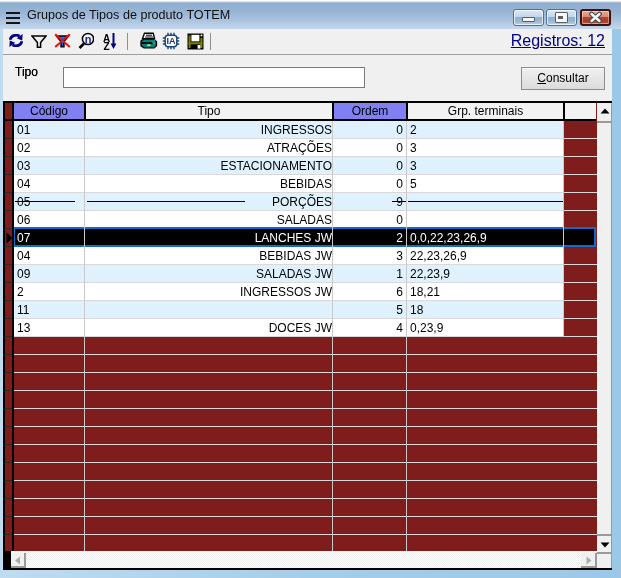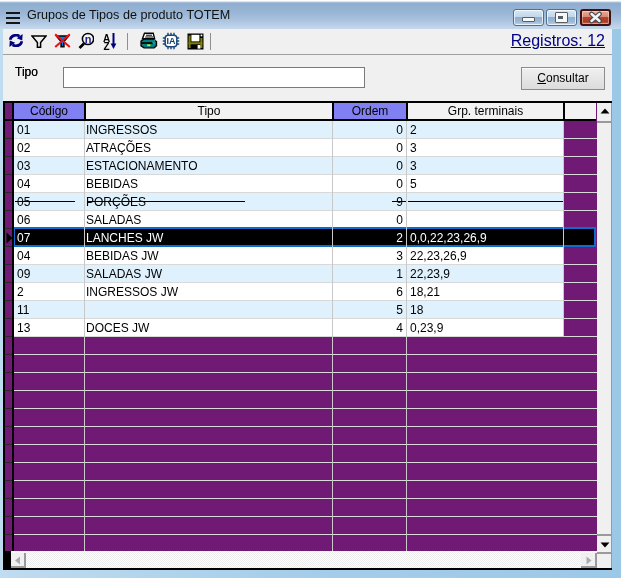--- a/index.html
+++ b/index.html
@@ -36,37 +36,37 @@
   
   #panel{left:3px;top:55px;width:609px;height:46px;background:#F0F0F0;}
   #tipolabel{left:12px;top:10px;font-size:12px;color:#000;text-shadow:0 0 0.6px #202020;}
   #tipoinput{left:60px;top:12px;width:302px;height:21px;background:#FFF;
     border:1px solid #7A7A7A;box-sizing:border-box;}
   #consultar{left:518px;top:12px;width:84px;height:23px;
     background:linear-gradient(180deg,#F0F0F0 0%,#E4E4E4 60%,#DCDCDC 100%);
     border:1px solid #8C8C8C;box-sizing:border-box;text-align:center;
     font-size:12px;line-height:21px;color:#000;box-shadow:inset 0 1px 0 #FAFAFA;}
   
-  #grid{left:3px;top:101px;width:609px;height:469px;background:#701a75;}
+  #grid{left:3px;top:101px;width:609px;height:469px;background:#7f1d1d;}
   .blk{background:#000;}
   #gtop{left:0;top:0;width:609px;height:2px;}
   #gleft{left:0;top:0;width:2px;height:469px;}
   #gbottom{left:0;top:467px;width:609px;height:2px;}
   #indline{left:9px;top:2px;width:2px;height:448px;}
   
   .hd{top:2px;height:16px;font-size:12px;line-height:17px;text-align:center;color:#000;}
   .hdline{top:2px;width:2px;height:16px;background:#000;}
   #hdrbottom{left:1px;top:18px;width:592px;height:2px;background:#000;}
   .purple{background:#8080F2;}
   .hgray{background:#F2F2F2;}
   
   .row{position:absolute;left:11px;width:549px;height:18px;font-size:12px;color:#000;}
   .cell{position:absolute;top:0;height:18px;line-height:18px;white-space:nowrap;}
   .c1{left:3px;width:66px;}
-  .c2{left:72px;width:246px;}
+  .c2{left:72px;width:246px;text-align:right;}
   .c3{left:320px;width:69px;text-align:right;}
   .c4{left:396px;width:152px;}
   .rblue{background:#DFF1FC;}
   .rwhite{background:#FFFFFF;}
   
   #sel{left:10px;top:126px;width:583px;height:20px;background:#000;
     border:2px solid #0F6BCC;box-sizing:border-box;}
   #seltxt{left:11px;top:128px;width:583px;height:18px;font-size:12px;color:#FFF;}
   #seltri{left:3px;top:131px;}
   

